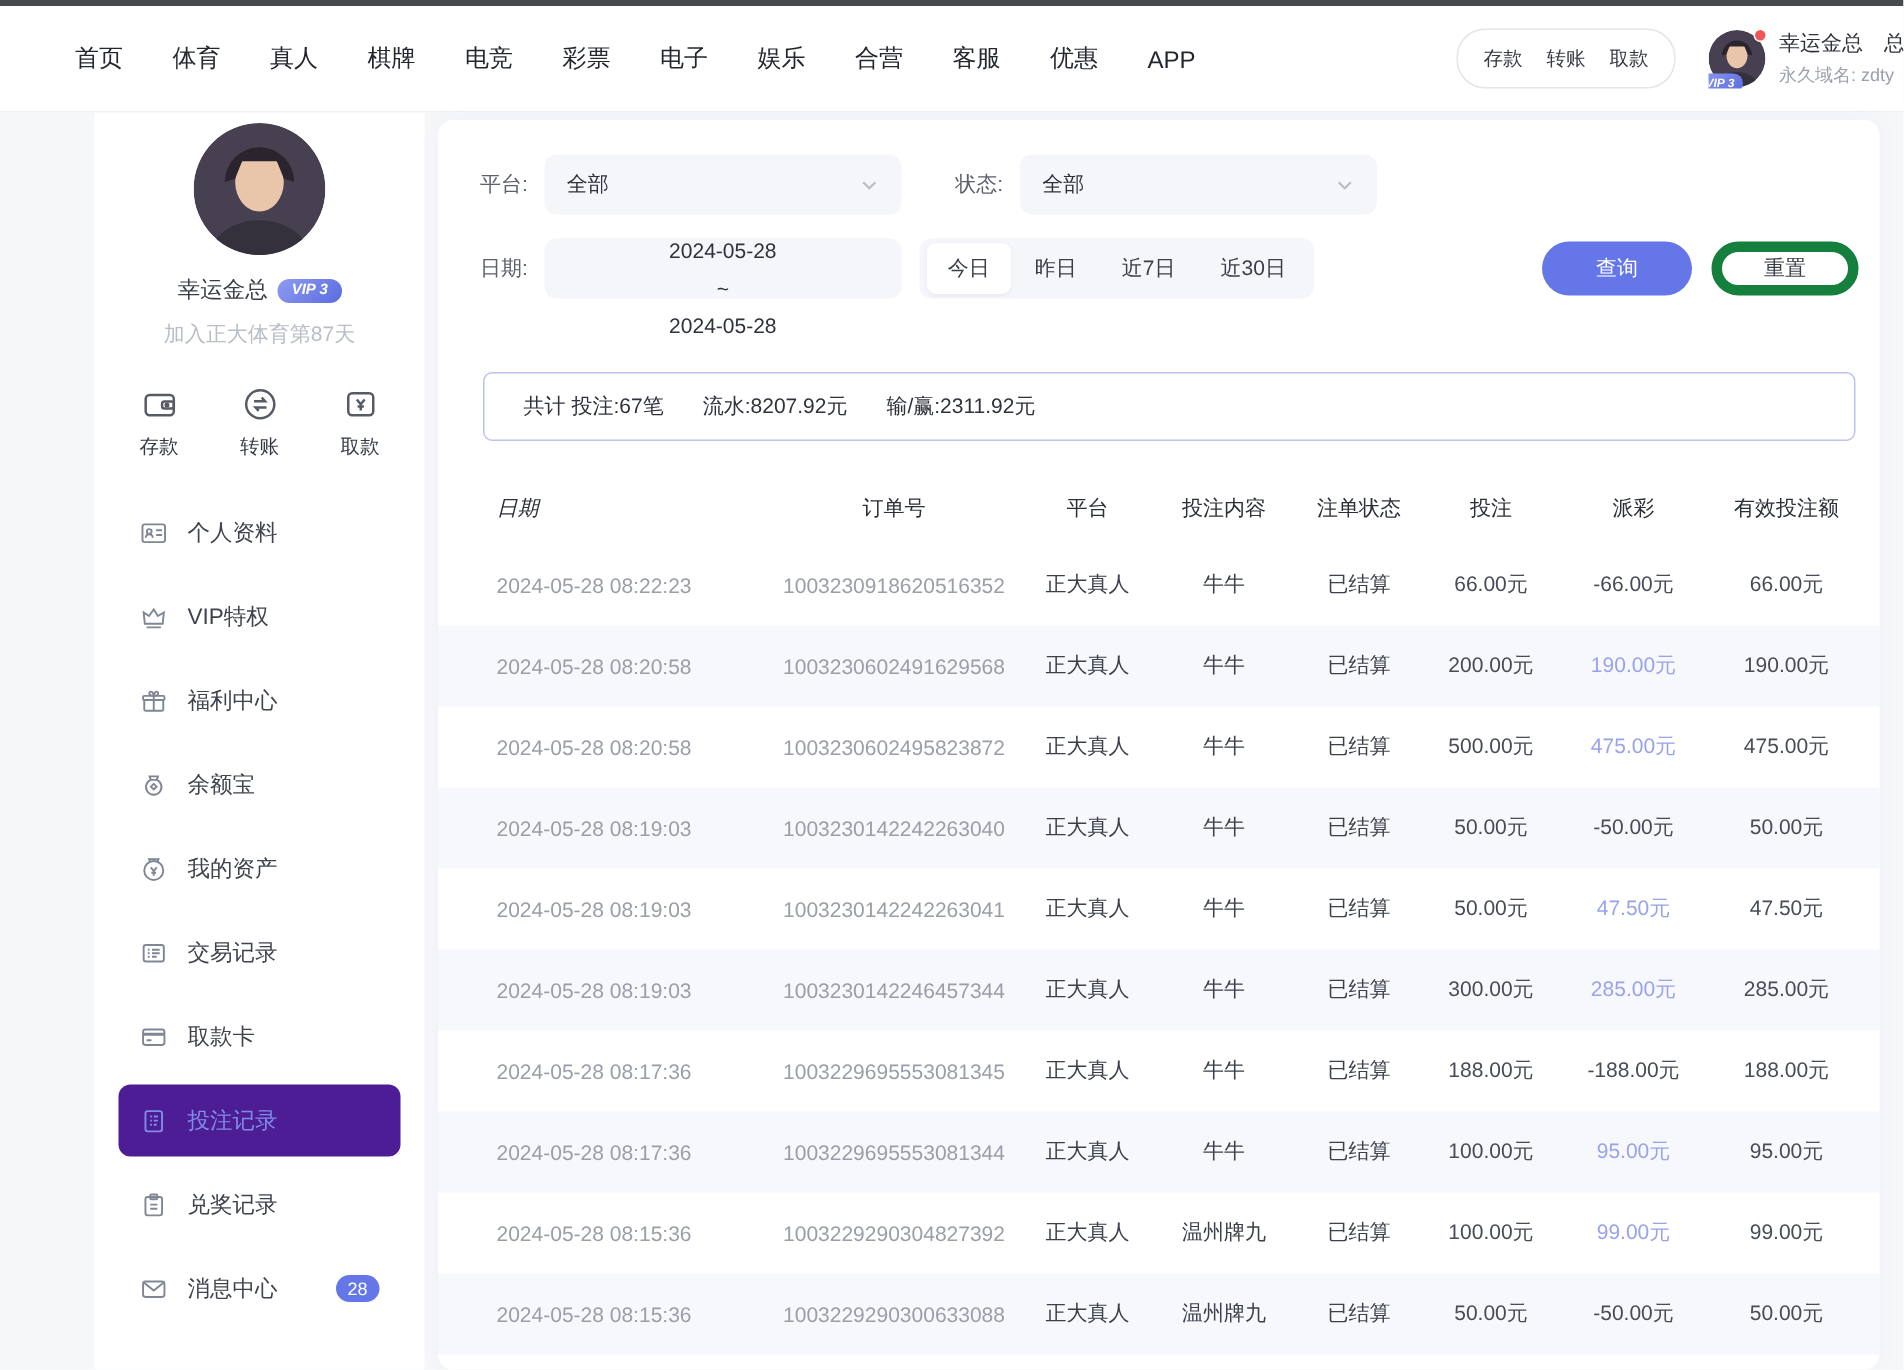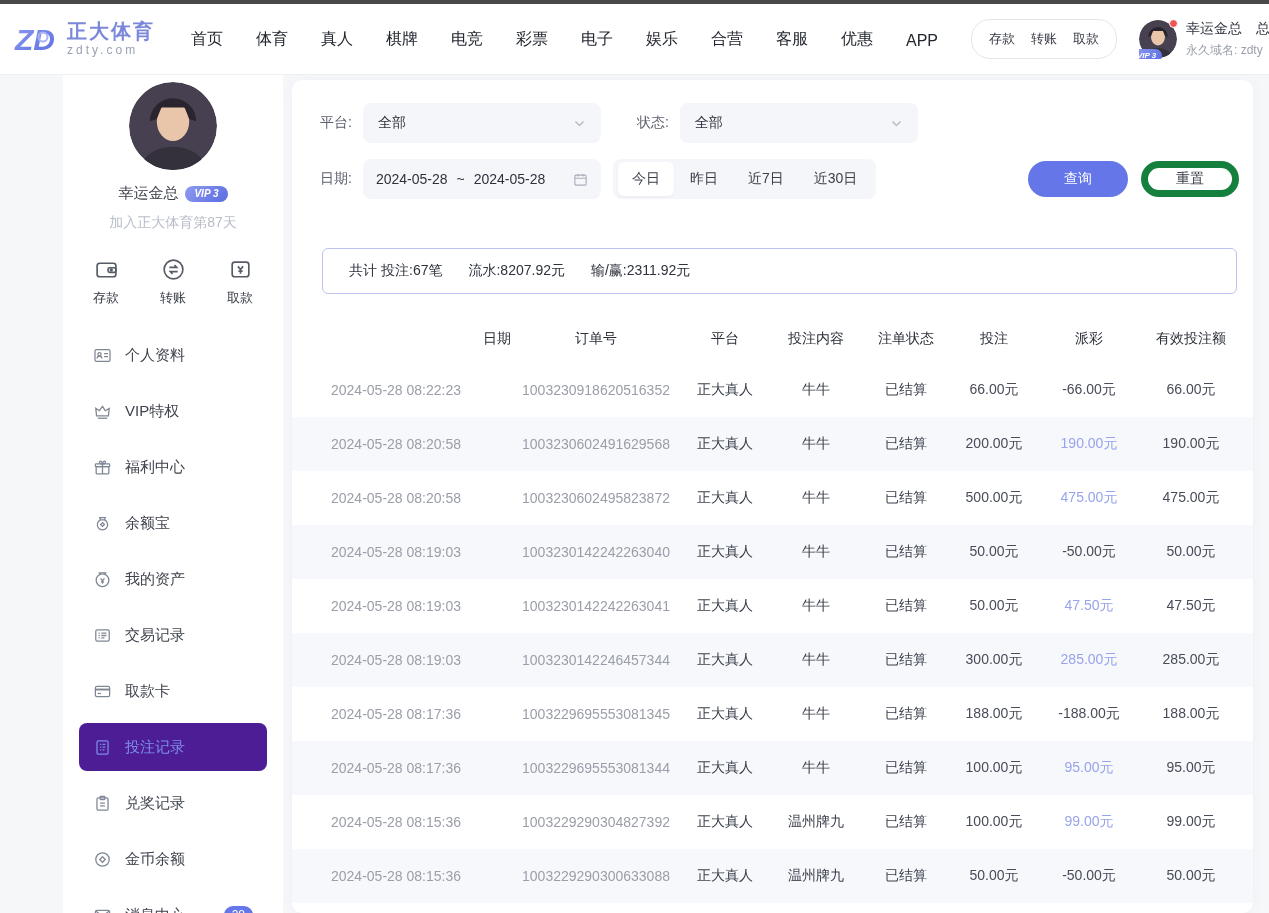--- a/index.html
+++ b/index.html
@@ -50,72 +50,56 @@
   .mi-badge { margin-left:auto; background:#6577e8; color:#fff; font-size:12px; border-radius:10px; padding:2px 8px; }
 
   
   .filters { padding:23px 14px 0 28px; }
   .f-row { display:flex; align-items:center; }
   .f-row + .f-row { margin-top:16px; }
   .f-label { font-size:14px; color:#5c616c; margin-right:11px; white-space:nowrap; }
   .select { width:238px; height:40px; background:#f5f6fa; border-radius:8px; display:flex; align-items:center; padding:0 15px; font-size:14px; color:#2e323c; cursor:pointer; }
   .select .chev { margin-left:auto; color:#b8bcc6; }
   .gap-36 { width:36px; }
-  .date-box { width:238px; height:40px; background:#f5f6fa; border-radius:8px; display:flex; align-items:center; padding:0 13px; font-size:14px; color:#2e323c; gap:9px; cursor:pointer; }
+  .date-box { width:238px; height:40px; background:#f5f6fa; border-radius:8px; display:flex; align-items:center; padding:0 13px; font-size:14px; color:#2e323c; gap:9px; cursor:pointer;flex-direction:column; }
   .date-box .cal { margin-left:auto; color:#a9aebb; }
   .ranges { margin-left:12px; height:40px; background:#f5f6fa; border-radius:8px; display:flex; align-items:center; padding:0 5px; gap:2px; }
   .range { font-size:14px; color:#3a3e48; padding:8px 14px; border-radius:6px; cursor:pointer; white-space:nowrap; }
   .range.active { background:#fff; box-shadow:0 1px 3px rgba(40,50,90,.06); }
   .f-actions { margin-left:auto; display:flex; gap:13px; }
   .btn { height:36px; border-radius:18px; font-size:14px; cursor:pointer; border:none; font-family:inherit; }
   .btn-primary { width:100px; background:#6577e8; color:#fff; }
   .btn-ghost { width:98px; background:#fff; border:7px solid #15803d; color:#3a3e48; }
 
   
   .summary { margin:49px 16px 0 30px; border:1px solid #bcc3ee; border-radius:6px; height:46px; display:flex; align-items:center; padding:0 26px; font-size:14px; color:#2e323c; }
   .summary .prefix { margin-right:4px; }
   .summary-items { display:flex; gap:26px; }
 
   
   .table { margin-top:21px; }
   .trow, .thead { display:grid; grid-template-columns:180px 170px 88px 94px 86px 90px 100px 104px; align-items:center; padding-left:39px; padding-right:10px; }
   .thead { height:48px; font-size:14px; color:#2b2f38; }
   .thead > div { text-align:center; }
-  .thead > div:first-child { text-align:right; }
+  .thead > div:first-child { text-align:left;font-style:italic; }
   .trow { height:54px; font-size:14px; }
   .trow:nth-child(even) { background:#f7f8fc; }
   .c-date { color:#9a9ea8; text-align:left; }
   .c-order { color:#9a9ea8; text-align:center; }
   .c-platform, .c-content, .c-status { color:#3b404b; text-align:center; }
   .c-bet, .c-valid, .c-payout { color:#474c57; text-align:center; }
   .c-payout.positive { color:#98a3ea; }
 </style>
 </head>
 <body>
 
 <div class="screen">
   <div class="top-strip"></div>
 
   <header class="navbar">
-    <div class="logo">
-      <svg width="44" height="40" viewBox="0 0 44 40">
-        <defs>
-            <linearGradient id="lg" x1="0" y1="0" x2="1" y2="1">
-          <stop offset="0" stop-color="#8d9af2"></stop>
-              <stop offset="1" stop-color="#5a6fe0"></stop>
-        </linearGradient>
-          </defs>
-        <text x="1" y="31" font-size="30" font-weight="bold" font-style="italic" fill="url(#lg)" font-family="Liberation Sans, sans-serif">ZD</text>
-        <circle cx="29" cy="18" r="4.5" fill="none" stroke="#aab4f4" stroke-width="2"></circle>
-      </svg>
-      <div class="logo-text">
-        <div class="logo-title">正大体育</div>
-        <div class="logo-domain">zdty.com</div>
-      </div>
-    </div>
 
     <nav class="nav-menu">
 
     <a class="nav-item">首页</a>
         <a class="nav-item">体育</a>
         <a class="nav-item">真人</a>
         <a class="nav-item">棋牌</a>
         <a class="nav-item">电竞</a>
         <a class="nav-item">彩票</a>
         <a class="nav-item">电子</a>
@@ -260,27 +244,20 @@
         <li class="menu-item">
           <svg width="19" height="19" viewBox="0 0 24 24" fill="none" stroke="currentColor" stroke-width="1.6">
             <rect x="5" y="5" width="14" height="15.5" rx="2"></rect>
               <rect x="9" y="3" width="6" height="4" rx="1"></rect>
               <path d="M9 11.5 h6 M9 15 h6"></path>
           </svg>
           <span>兑奖记录</span>
         </li>
         <li class="menu-item">
           <svg width="19" height="19" viewBox="0 0 24 24" fill="none" stroke="currentColor" stroke-width="1.6">
-            <circle cx="12" cy="12" r="8.5"></circle>
-              <path d="M12 8.5 l3.5 3.5 -3.5 3.5 -3.5 -3.5 z"></path>
-          </svg>
-          <span>金币余额</span>
-        </li>
-        <li class="menu-item">
-          <svg width="19" height="19" viewBox="0 0 24 24" fill="none" stroke="currentColor" stroke-width="1.6">
             <rect x="3" y="5.5" width="18" height="13" rx="2"></rect>
               <path d="M3.8 6.5 L12 13 20.2 6.5"></path>
           </svg>
           <span>消息中心</span>
           <span class="mi-badge">28</span>
         </li>
 
       </ul>
     </aside>
 

